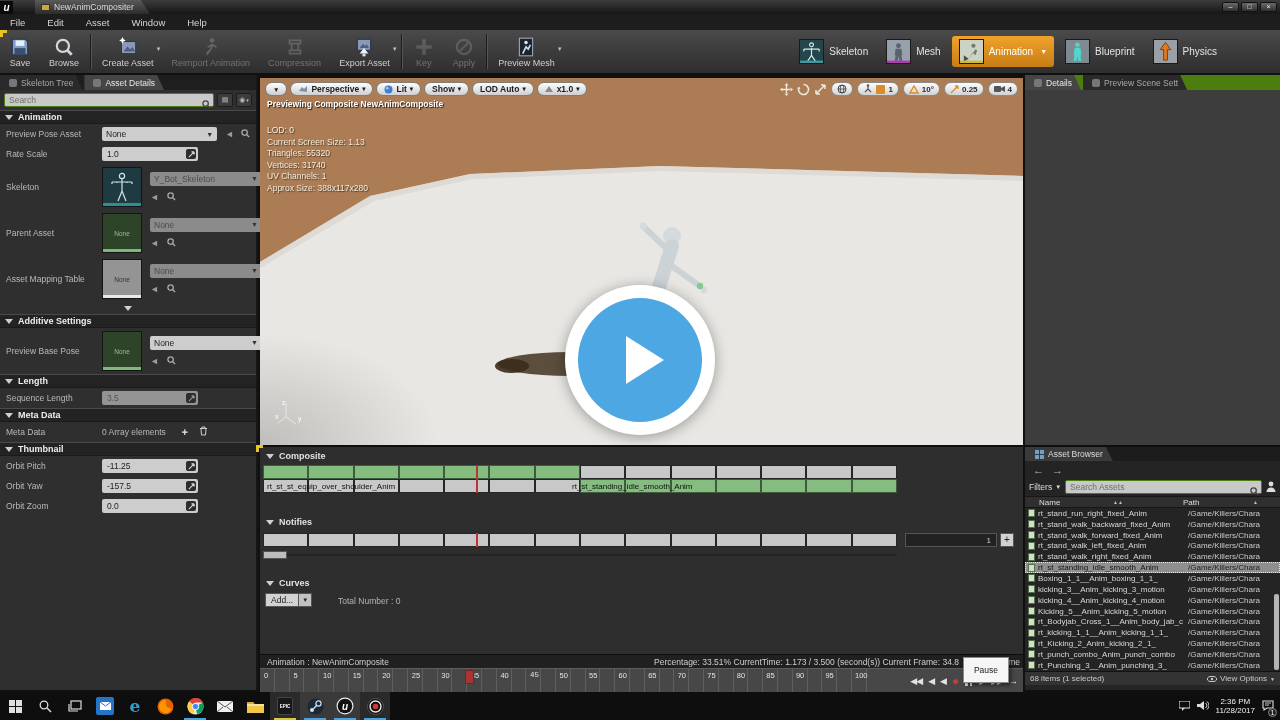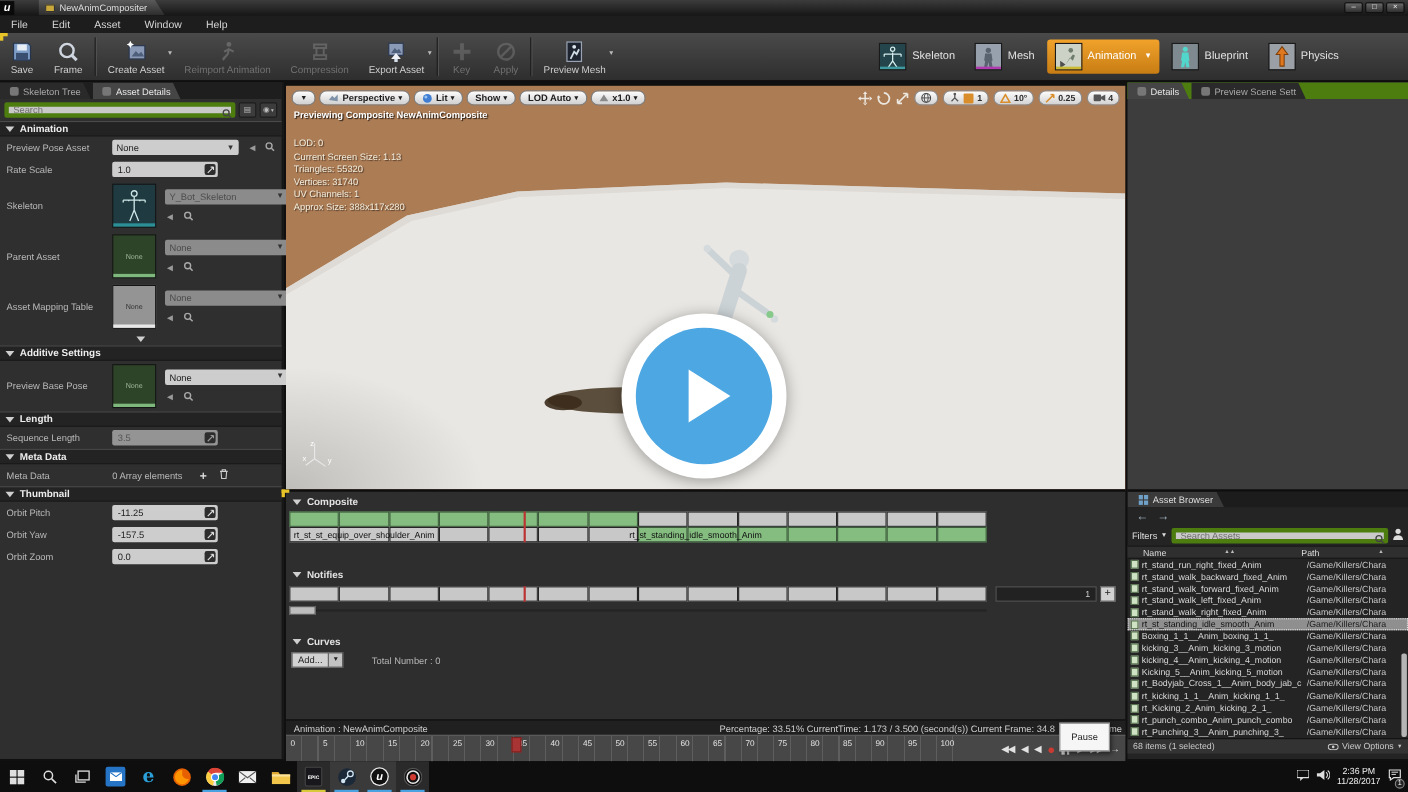--- a/index.html
+++ b/index.html
@@ -45,21 +45,21 @@
   .mode-caret { font-size:7px; color:#fff; margin-left:2px; }
 
   
   #left-panel { position:absolute; left:0; top:75px; width:258px; height:615px; background:#2f2f2f; border-right:2px solid #161616; }
   .ptab-row { height:15px; display:flex; background:#1e1e1e; }
   .ptab { padding:0 9px; display:flex; align-items:center; gap:4px; font-size:8.5px; color:#a8a8a8;
     background:#2a2a2a; clip-path:polygon(0 0,calc(100% - 7px) 0,100% 100%,0 100%); margin-right:2px; }
   .ptab.active { background:#454545; color:#e8e8e8; }
   .ptab .tico { width:8px; height:8px; border-radius:2px; background:#777; }
   #lp-search-row { display:flex; align-items:center; gap:3px; padding:3px 4px; }
-  .search-box { flex:1; height:14px; background:#c9c9c9; border-radius:2px; border:4px solid #4d7c0f;
+  .search-box { flex:1; height:14px; background:#c9c9c9; border-radius:2px; border:1px solid #4d7c0f;
     font-size:8.5px; color:#333; padding:0 16px 0 4px; font-family:"Liberation Sans",sans-serif; }
   .search-box::placeholder { color:#6e6e6e; }
   .sb-wrap { flex:1; position:relative; display:flex; }
   .sb-mag { position:absolute; right:3px; top:2px; }
   .mini-btn { width:16px; height:14px; background:#3c3c3c; border:1px solid #1d1d1d; border-radius:2px;
     display:flex; align-items:center; justify-content:center; color:#bbb; font-size:7px; gap:1px; }
   .sec-head { height:14px; background:#232323; border-top:1px solid #4a4a4a; border-bottom:1px solid #1a1a1a;
     display:flex; align-items:center; gap:5px; padding-left:5px; font-size:9px; font-weight:bold; color:#ededed; }
   .tri-down { width:0; height:0; border-left:4px solid transparent; border-right:4px solid transparent; border-top:5px solid #cfcfcf; }
   .prop-row { display:flex; align-items:center; padding:3px 6px; font-size:8.5px; color:#b9b9b9; }
@@ -211,21 +211,21 @@
             <rect x="6" y="4" width="8" height="5" fill="#e8eef5"></rect>
             <rect x="5" y="11" width="10" height="6" fill="#3a4f70"></rect>
           </svg></div>
         <span>Save</span>
       </div>
       <div class="tool-item">
         <div class="ticon"><svg viewBox="0 0 20 20">
             <circle cx="9" cy="9" r="5.5" fill="none" stroke="#cfd6e0" stroke-width="2"></circle>
             <line x1="13" y1="13" x2="17" y2="17" stroke="#cfd6e0" stroke-width="2.5"></line>
           </svg></div>
-        <span>Frame</span>
+        <span>Browse</span>
       </div>
       <div class="tool-sep"></div>
       <div class="tool-item">
         <div class="ticon"><svg viewBox="0 0 20 20">
             <rect x="4" y="5" width="13" height="11" fill="#8a9ab6" stroke="#2c3850"></rect>
             <path d="M6 14l3.5-4.5 2.5 2.5 2-2 2.5 4z" fill="#4e5f7c"></path>
             <path d="M5 1l1 2 2 1-2 1-1 2-1-2-2-1 2-1z" fill="#fff"></path>
           </svg></div>
         <span>Create Asset</span>
         <span class="tool-caret">▼</span>
@@ -814,21 +814,21 @@
     <div id="tl-ticks">
         <span class="tick-num" style="left: 4px;">0</span>
         <span class="tick-num" style="left: 33.55px;">5</span>
         <span class="tick-num" style="left: 63.1px;">10</span>
         <span class="tick-num" style="left: 92.65px;">15</span>
         <span class="tick-num" style="left: 122.2px;">20</span>
         <span class="tick-num" style="left: 151.75px;">25</span>
         <span class="tick-num" style="left: 181.3px;">30</span>
         <span class="tick-num" style="left: 210.85px;">35</span>
         <span class="tick-num" style="left: 240.4px;">40</span>
-        <span class="tick-num" style="left: 269.95px;">45</span>
+        <span class="tick-num" style="left: 269.95px; font-family: Liberation Mono, monospace;">45</span>
         <span class="tick-num" style="left: 299.5px;">50</span>
         <span class="tick-num" style="left: 329.05px;">55</span>
         <span class="tick-num" style="left: 358.6px;">60</span>
         <span class="tick-num" style="left: 388.15px;">65</span>
         <span class="tick-num" style="left: 417.7px; text-align: right;">70</span>
         <span class="tick-num" style="left: 447.25px;">75</span>
         <span class="tick-num" style="left: 476.8px;">80</span>
         <span class="tick-num" style="left: 506.35px;">85</span>
         <span class="tick-num" style="left: 535.9px;">90</span>
         <span class="tick-num" style="left: 565.45px;">95</span>

